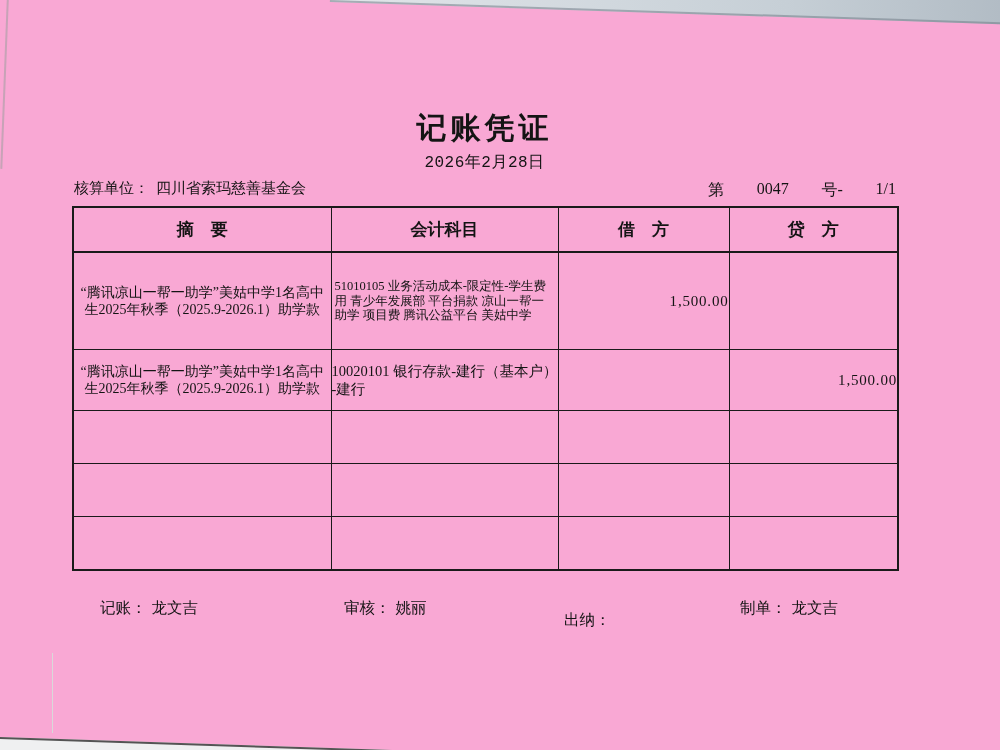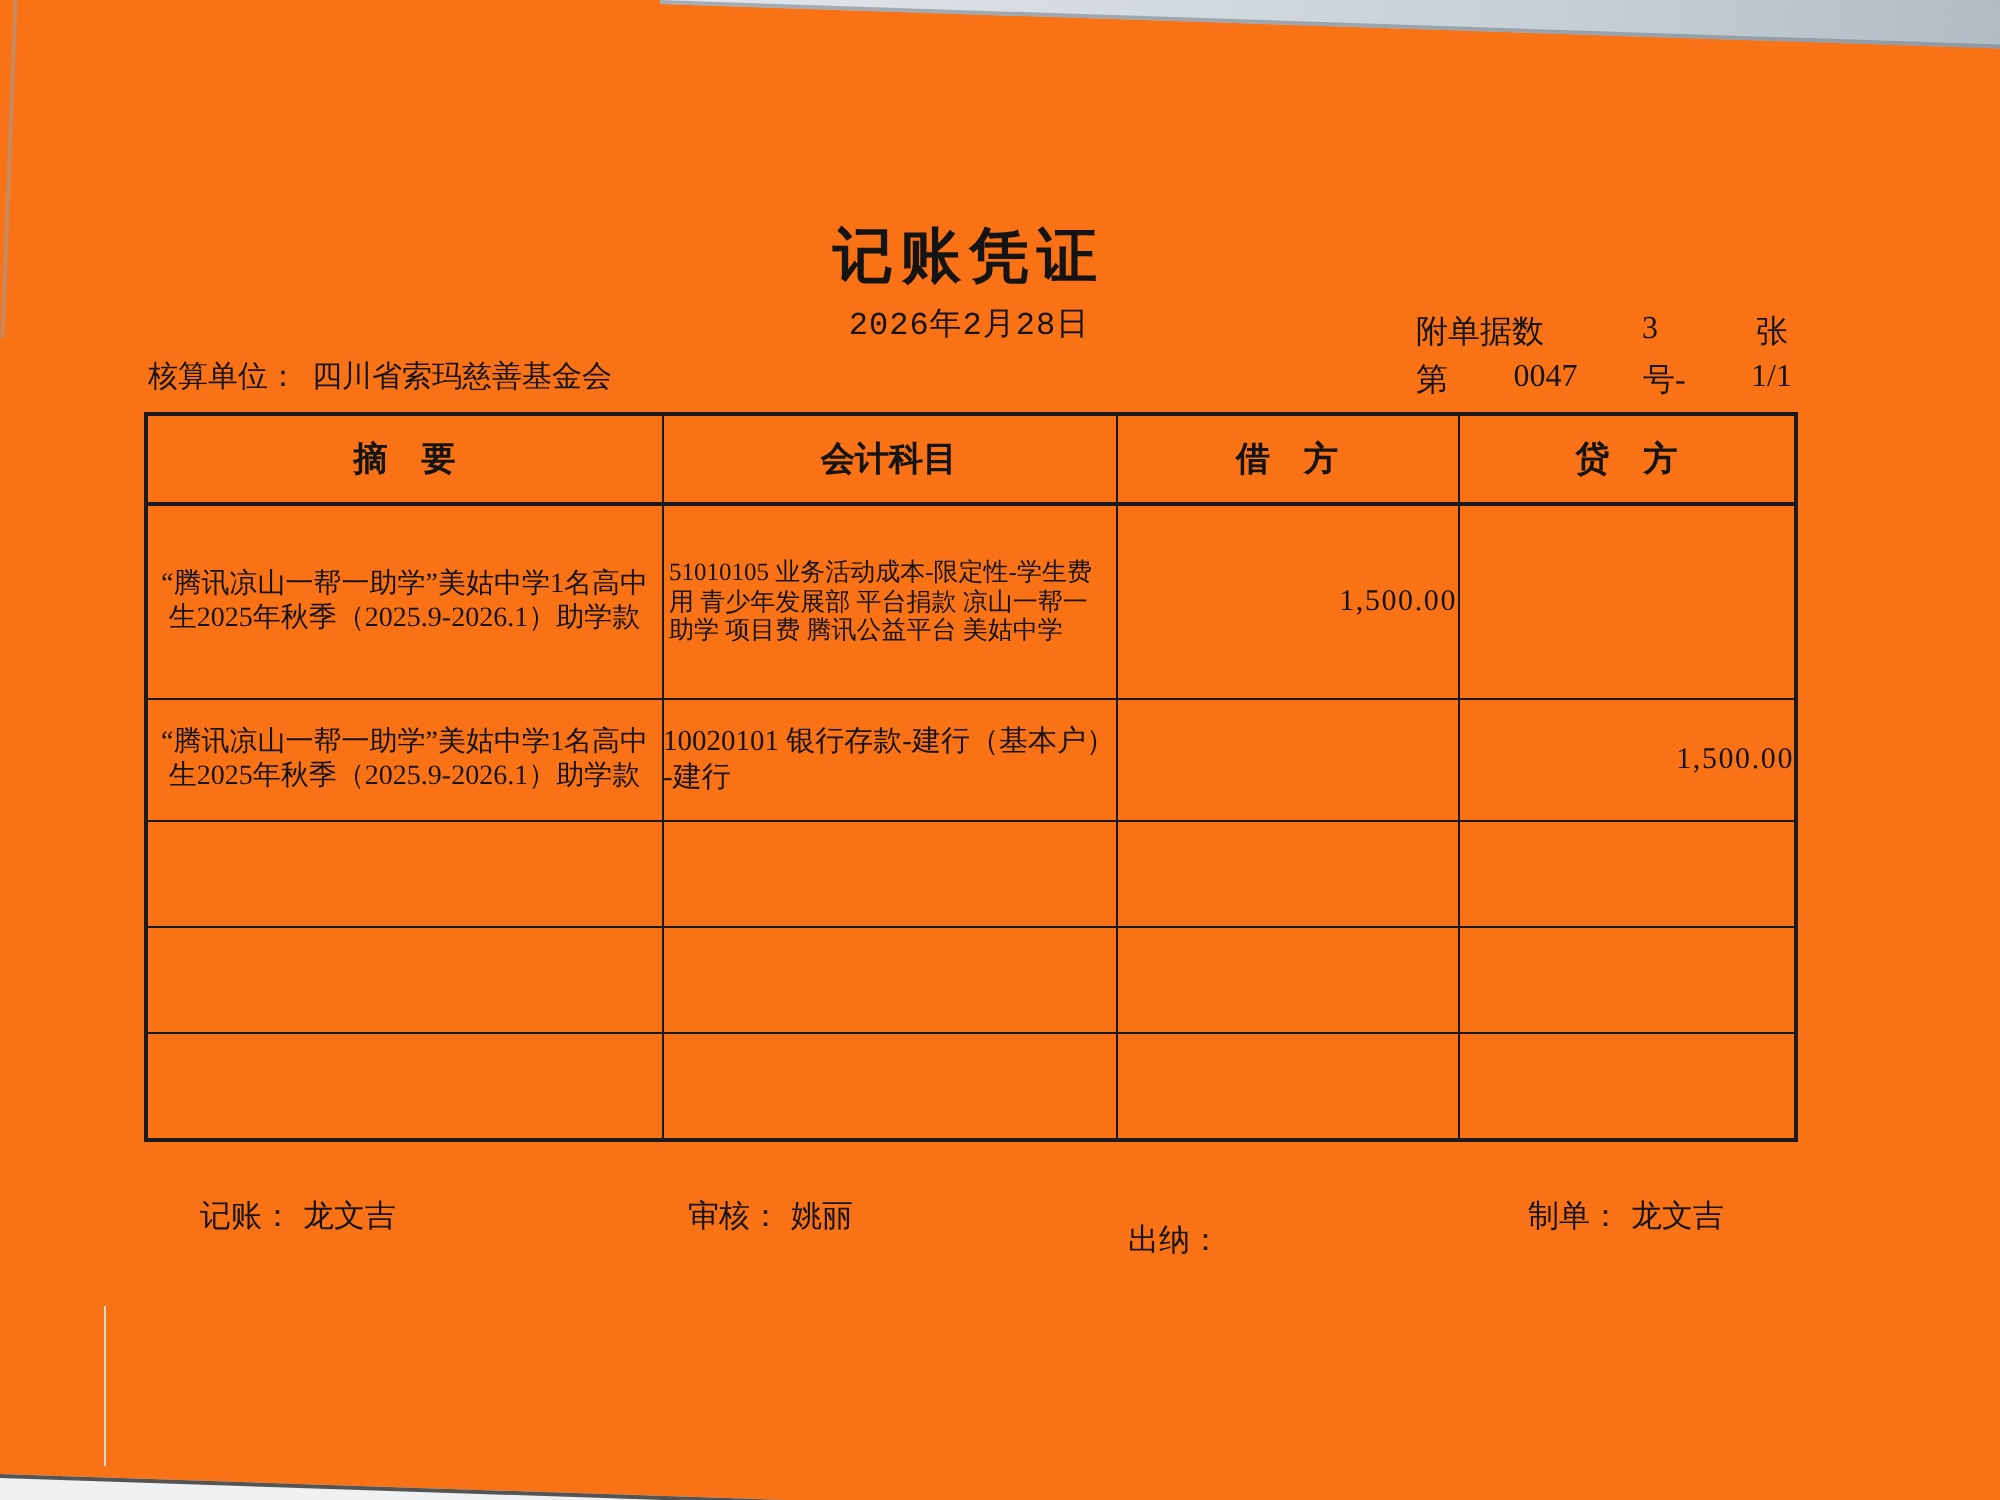--- a/index.html
+++ b/index.html
@@ -2,21 +2,21 @@
 <html><head>
 <meta charset="utf-8">
 <style>
   html,body{margin:0;padding:0;}
   body{
     width:1000px;height:750px;overflow:hidden;
     background:#f1f2f3;
     font-family:"Liberation Serif","DejaVu Serif",serif;
     color:#141414;
   }
-  .scene{position:relative;width:1000px;height:750px;overflow:hidden;background:#f97316;}
+  .scene{position:relative;width:1000px;height:750px;overflow:hidden;background:#f9a8d4;}
 
   
   .top-band{
     position:absolute;left:330px;top:0;width:830px;height:90px;
     transform-origin:0 0;
     transform:rotate(1.9deg) translateY(-90px);
     background:linear-gradient(to right,#e2e6ea 0%,#c6cfd6 55%,#a3aeb8 100%);
     border-bottom:2px solid rgba(115,126,137,.55);
   }
   
@@ -93,41 +93,36 @@
     text-align:left;vertical-align:middle;font-weight:bold;font-size:15.5px;
     padding-left:5px;
   }
 
   .signs{position:absolute;left:72px;top:598px;width:825px;height:24px;font-size:15.5px;}
   .sign-item{position:absolute;top:0;white-space:nowrap;}
   .sign-item .nm{margin-left:5px;}
   .sign-1{left:28px;}
   .sign-2{left:272px;}
   .sign-3{left:492px;margin-top:12px;}
-  .sign-4{left:692px;}
+  .sign-4{left:668px;}
 </style>
 </head>
 <body>
 
 <div class="scene">
   <div class="top-band"></div>
   <div class="bottom-wedge"></div>
   <div class="left-edge"></div>
   <div class="under-line"></div>
 
   <div class="content">
 
     <div class="title">记账凭证</div>
     <div class="date">2026年2月28日</div>
 
-    <div class="attach">
-      <span>附单据数</span>
-      <span>3</span>
-      <span>张</span>
-    </div>
 
     <div class="unit">
       <span>核算单位：</span><span class="unit-name">四川省索玛慈善基金会</span>
     </div>
 
     <div class="docno">
       <span>第</span>
       <span>0047</span>
       <span>号-</span>
       <span>1/1</span>

